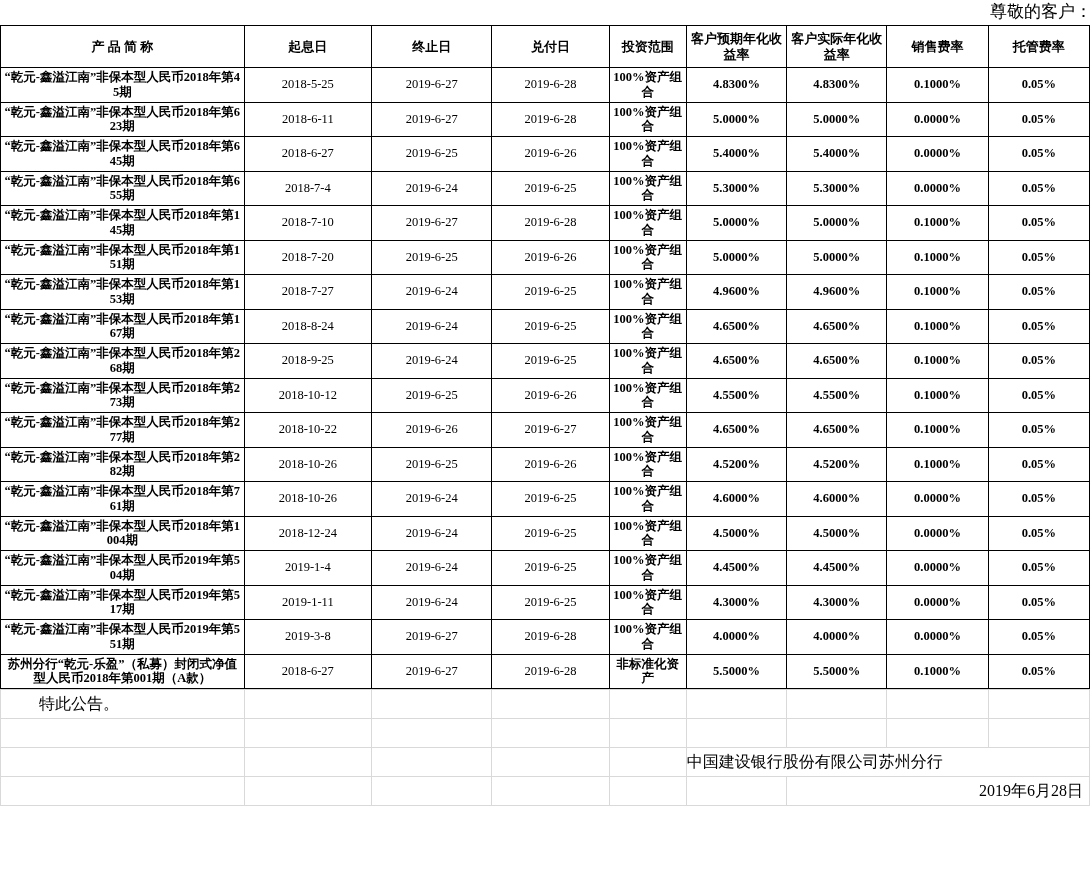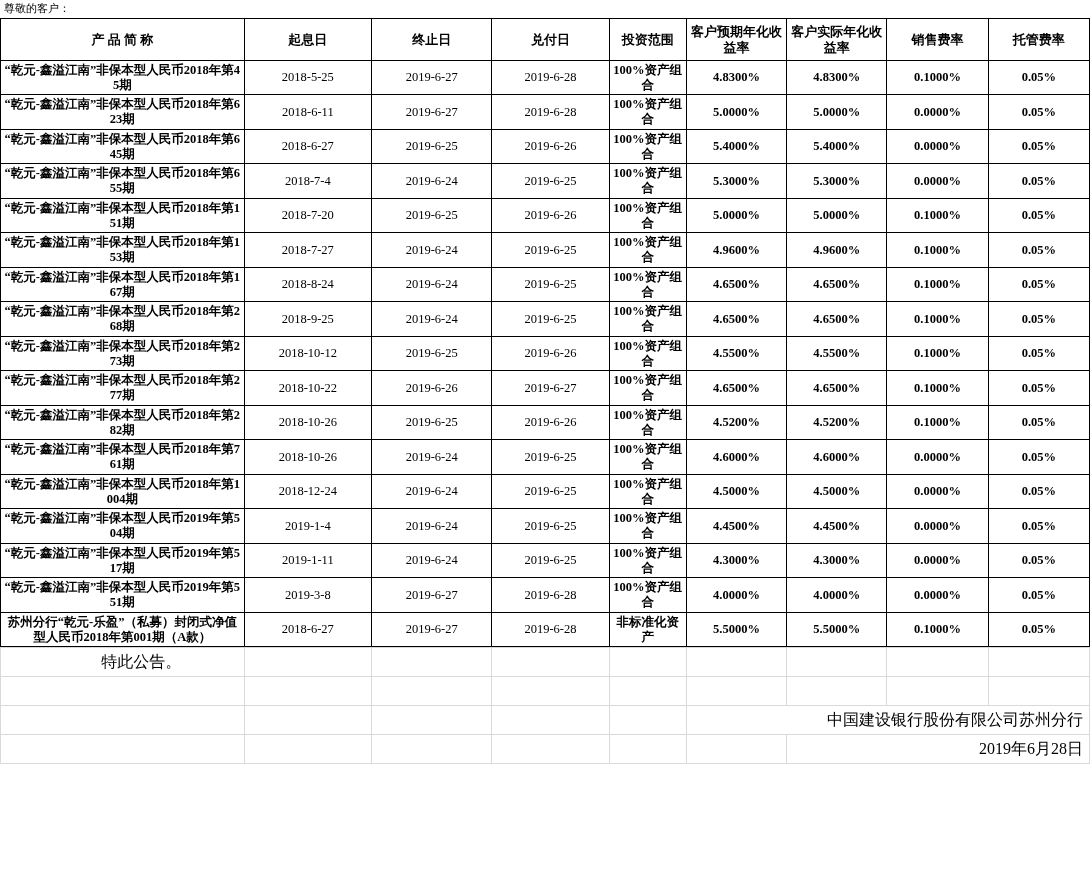--- a/index.html
+++ b/index.html
@@ -13,24 +13,25 @@
     font-family: "Liberation Serif", "DejaVu Serif", serif;
     color: #000000;
     overflow: hidden;
   }
   .page {
     position: relative;
     width: 1092px;
     height: 895px;
   }
   .greeting {
-    font-size: 11px;
+    font-size: 17px;
     padding: 2px 0 3px 4px;
     line-height: 1.2;
     white-space: nowrap;
+    text-align: right;
   }
   table.main {
     border-collapse: collapse;
     table-layout: fixed;
     width: 1090px;
     margin: 0;
   }
   table.main td, table.main th {
     border: 1px solid #000000;
     padding: 2px 3px;
@@ -81,27 +82,27 @@
     width: 1090px;
   }
   .footer-grid td {
     border: 1px solid #d9d9d9;
     height: 28px;
     padding: 0;
     font-size: 16px;
     vertical-align: middle;
   }
   .notice {
-    text-align: center;
+    text-align: left;
     padding-left: 38px !important;
     font-size: 17px;
     white-space: nowrap;
   }
   .bank {
-    text-align: right;
+    text-align: left;
     padding-right: 6px !important;
     font-size: 17px;
     white-space: nowrap;
   }
   .date {
     text-align: right;
     padding-right: 6px !important;
     font-size: 17px;
     white-space: nowrap;
   }
@@ -177,20 +178,31 @@
           <td class="num">2018-7-4</td>
           <td class="num">2019-6-24</td>
           <td class="num">2019-6-25</td>
           <td class="scope">100%资产组合</td>
           <td class="rate">5.3000%</td>
           <td class="rate">5.3000%</td>
           <td class="rate">0.0000%</td>
           <td class="rate">0.05%</td>
         </tr>
         <tr>
+          <td class="name">“乾元-鑫溢江南”非保本型人民币2018年第145期</td>
+          <td class="num">2018-7-10</td>
+          <td class="num">2019-6-27</td>
+          <td class="num">2019-6-28</td>
+          <td class="scope">100%资产组合</td>
+          <td class="rate">5.0000%</td>
+          <td class="rate">5.0000%</td>
+          <td class="rate">0.1000%</td>
+          <td class="rate">0.05%</td>
+        </tr>
+        <tr>
           <td class="name">“乾元-鑫溢江南”非保本型人民币2018年第151期</td>
           <td class="num">2018-7-20</td>
           <td class="num">2019-6-25</td>
           <td class="num">2019-6-26</td>
           <td class="scope">100%资产组合</td>
           <td class="rate">5.0000%</td>
           <td class="rate">5.0000%</td>
           <td class="rate">0.1000%</td>
           <td class="rate">0.05%</td>
         </tr>

